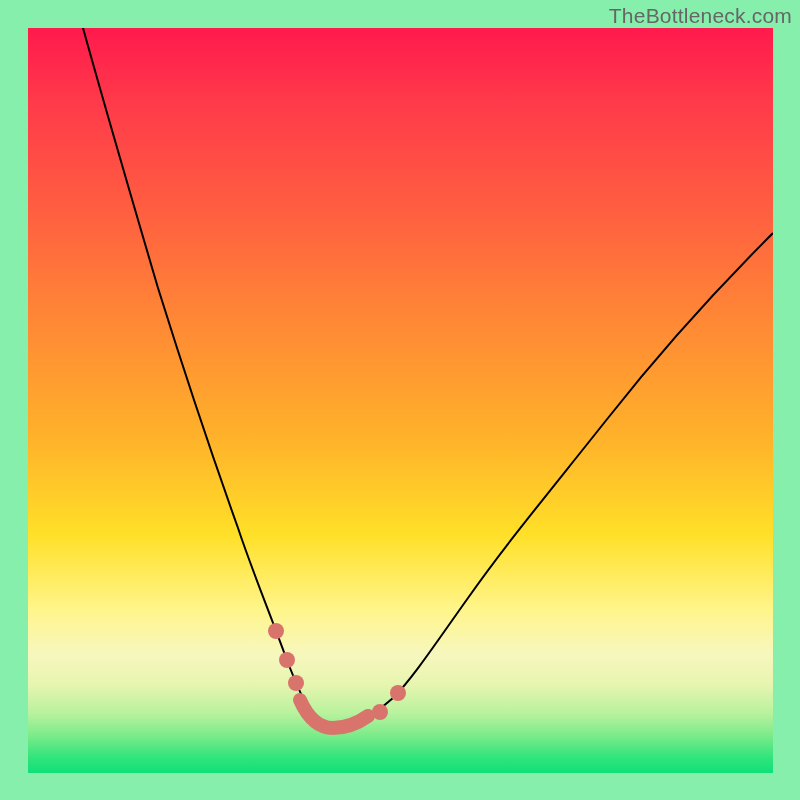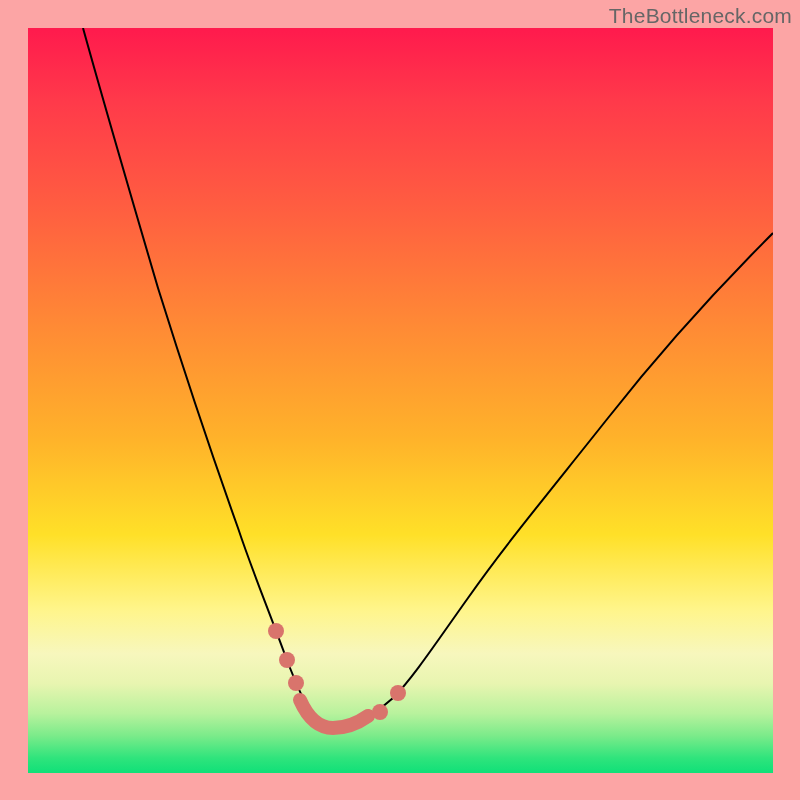--- a/index.html
+++ b/index.html
@@ -10,21 +10,21 @@
     background: #000000;
     overflow: hidden;
     font-family: Arial, Helvetica, sans-serif;
   }
   .frame {
     position: absolute;
     top: 0;
     left: 0;
     width: 800px;
     height: 800px;
-    background: #fca5a5;
+    background: #86efac;
   }
   .plot {
     position: absolute;
     top: 28px;
     left: 28px;
     width: 745px;
     height: 745px;
     
     background: linear-gradient(
       to bottom,

